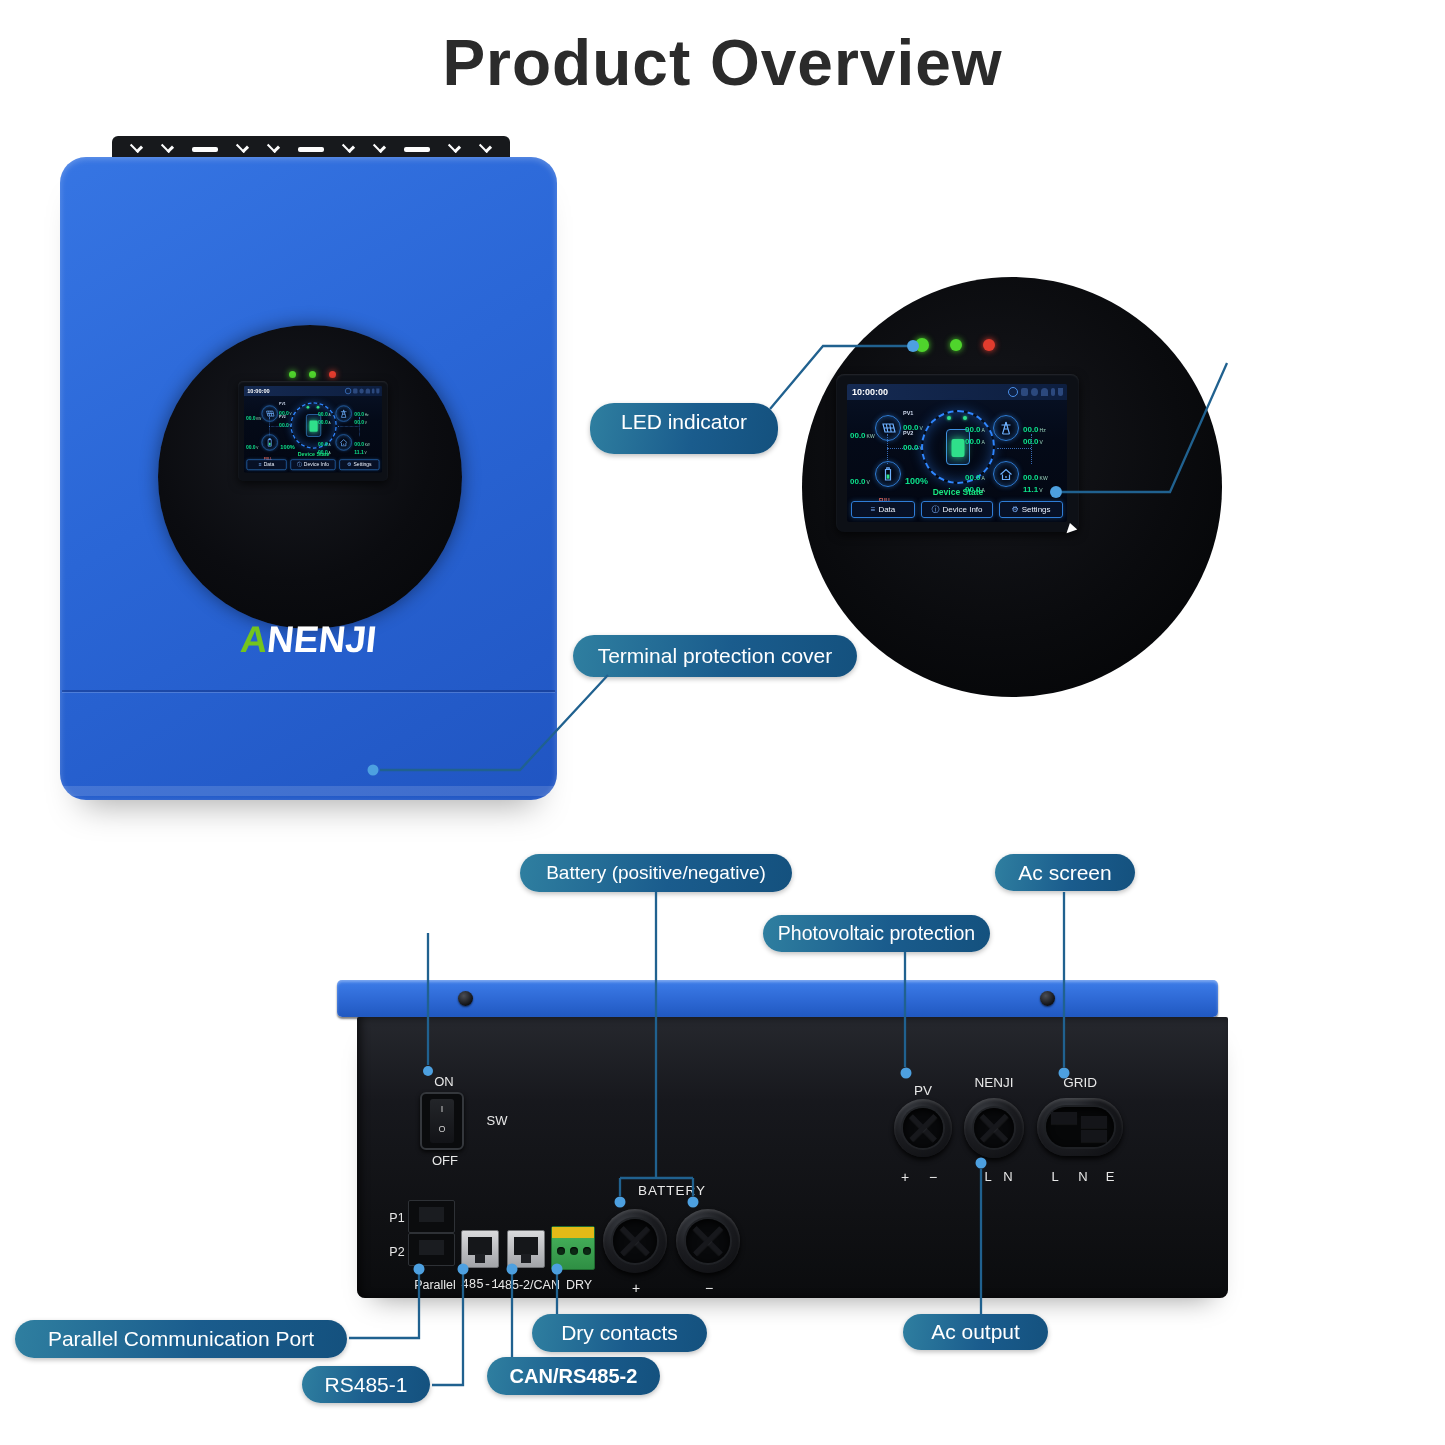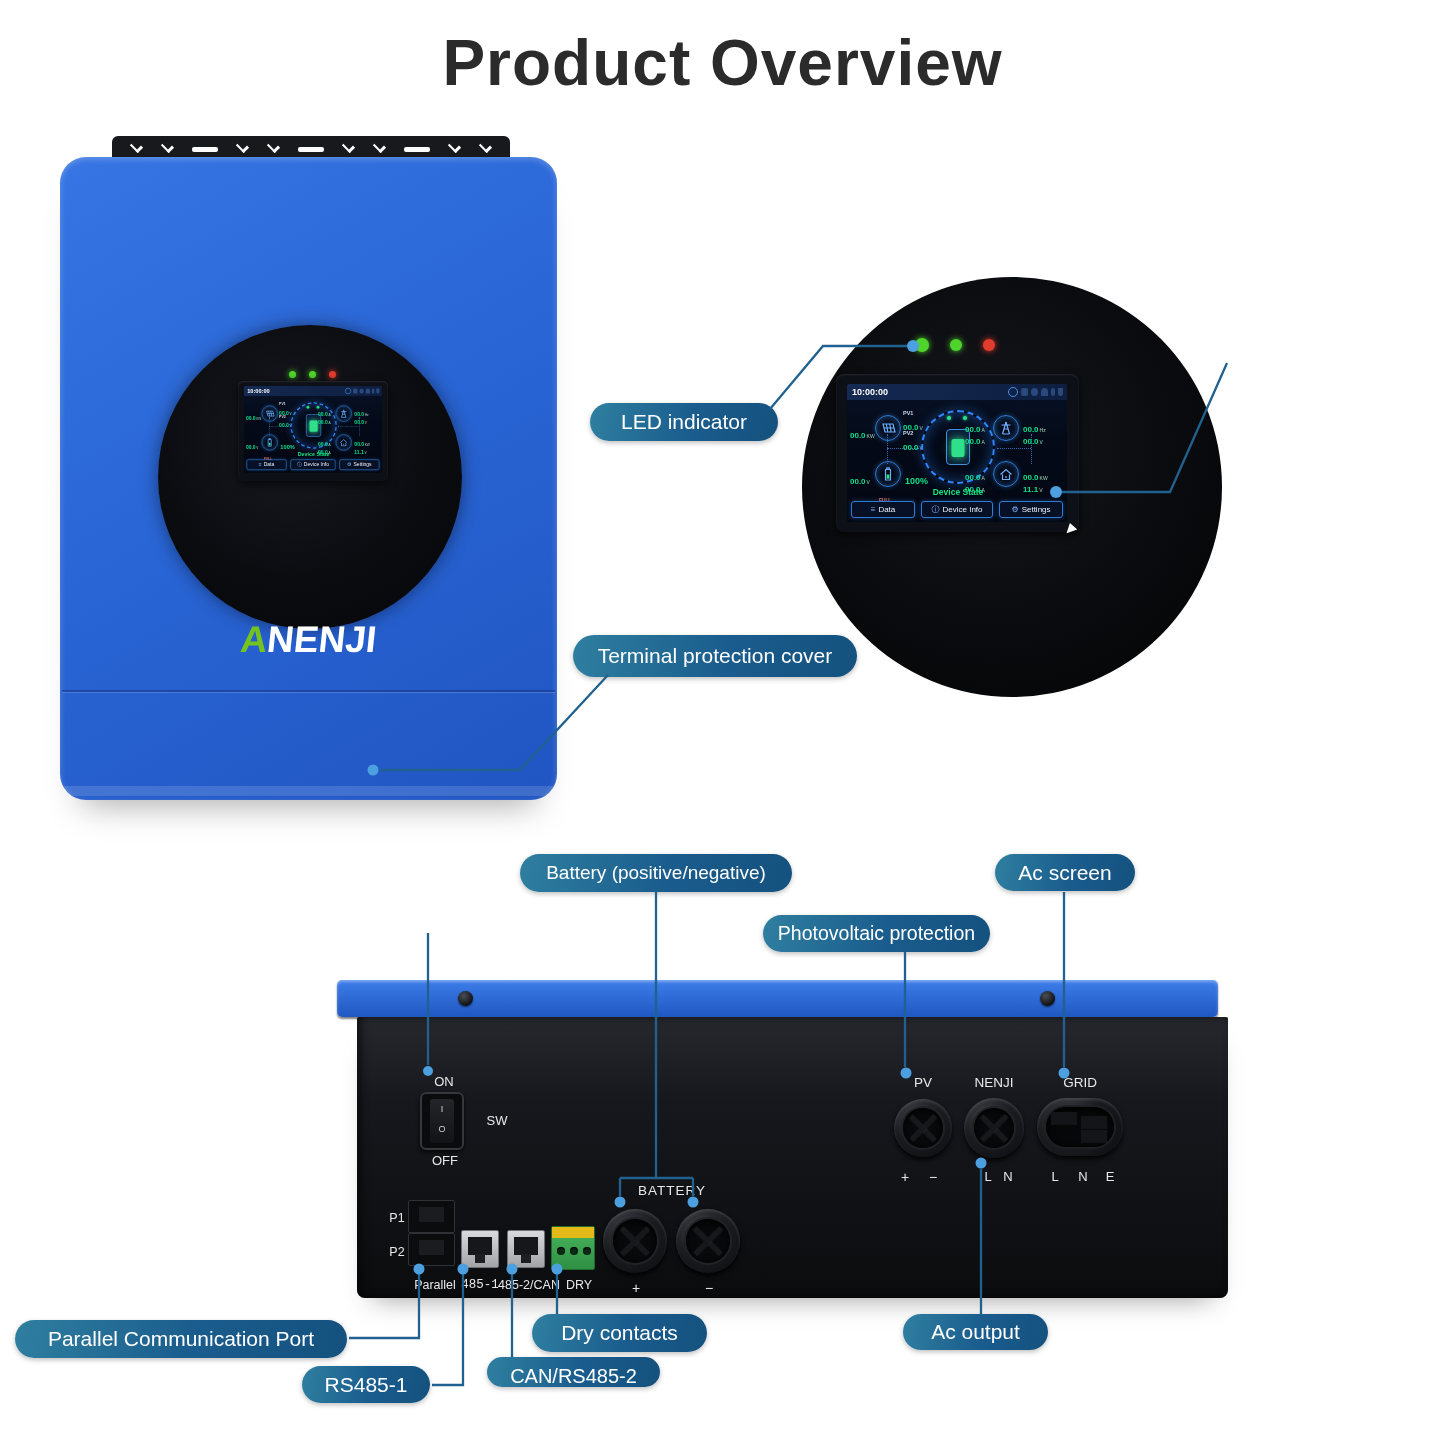--- a/index.html
+++ b/index.html
@@ -7,30 +7,30 @@
   .stage { position:relative; width:1445px; height:1445px; background:#fff; overflow:hidden; }
 
   
   .title { position:absolute; top:26px; left:0; right:0; text-align:center;
            font-size:64px; font-weight:bold; color:#2b2b2b; letter-spacing:1px; }
 
   
   .pill { position:absolute; z-index:40; border-radius:24px; color:#fff; text-align:center;
           background:linear-gradient(100deg,#2f7fa0 0%, #1a5c8d 55%, #14517e 100%);
           box-shadow:0 2px 5px rgba(0,0,0,.25); font-size:20px; white-space:nowrap; }
-  .p-led      { left:590px;  top:403px;  width:188px; height:38px; line-height:38px; font-size:21px; }
+  .p-led      { left:590px;  top:403px;  width:188px; height:51px; line-height:38px; font-size:21px; }
   .p-touch    { left:1147px; top:325px;  width:246px; height:39px; line-height:39px; font-size:20px; }
   .p-cover    { left:573px;  top:635px;  width:284px; height:42px; line-height:42px; font-size:21px; }
   .p-batt     { left:520px;  top:854px;  width:272px; height:38px; line-height:38px; font-size:19px; }
   .p-rocker   { left:300px;  top:898px;  width:262px; height:35px; line-height:35px; font-size:21px; }
   .p-pv       { left:763px;  top:915px;  width:227px; height:37px; line-height:37px; font-size:19.5px; }
   .p-acin     { left:995px;  top:854px;  width:140px; height:37px; line-height:37px; font-size:21px; }
   .p-parallel { left:15px;   top:1320px; width:332px; height:38px; line-height:38px; font-size:21px; }
   .p-rs485    { left:302px;  top:1366px; width:128px; height:37px; line-height:37px; font-size:21px; }
-  .p-can      { left:487px;  top:1357px; width:173px; height:30px; line-height:38px; font-size:20px; }
+  .p-can      { left:487px;  top:1357px; width:173px; height:38px; line-height:38px; font-size:20px;font-weight:bold; }
   .p-dry      { left:532px;  top:1314px; width:175px; height:38px; line-height:38px; font-size:21px; }
   .p-acout    { left:903px;  top:1314px; width:145px; height:36px; line-height:36px; font-size:21px; }
 
   
   .front-unit { position:absolute; left:60px; top:136px; width:497px; height:664px; }
   .bracket { position:absolute; left:52px; top:0; width:398px; height:27px; background:#17191c;
              border-radius:6px; display:flex; align-items:center; justify-content:space-evenly; }
   .slot-dash { width:26px; height:5px; background:#fdfdfd; border-radius:2px; }
   .slot-v { width:11px; height:11px; border-right:3px solid #fdfdfd; border-bottom:3px solid #fdfdfd;
             transform:rotate(45deg) scaleY(.7); margin-top:-6px; }
@@ -391,21 +391,21 @@
         <span class="cbar a"></span>
           <span class="cbar b"></span>
       </div>
       <div class="rport" style="left:319px;top:192px;width:64px;height:64px;">
         <span class="cbar a"></span>
           <span class="cbar b"></span>
       </div>
       <span class="rtxt" style="left:279px;top:263px;font-size:14px;">+</span>
       <span class="rtxt" style="left:352px;top:263px;font-size:14px;">−</span>
 
-      <span class="rtxt" style="left:566px;top:58px;font-size:13.5px;">PV</span>
+      <span class="rtxt" style="left:566px;top:66px;font-size:13.5px;">PV</span>
       <span class="rtxt" style="left:637px;top:58px;font-size:13.5px;">NENJI</span>
       <span class="rtxt" style="left:723px;top:58px;font-size:13.5px;">GRID</span>
       <div class="rport" style="left:537px;top:82px;width:58px;height:58px;">
         <span class="cbar a"></span>
           <span class="cbar b"></span>
       </div>
       <div class="rport" style="left:607px;top:81px;width:60px;height:60px;">
         <span class="cbar a"></span>
           <span class="cbar b"></span>
       </div>

